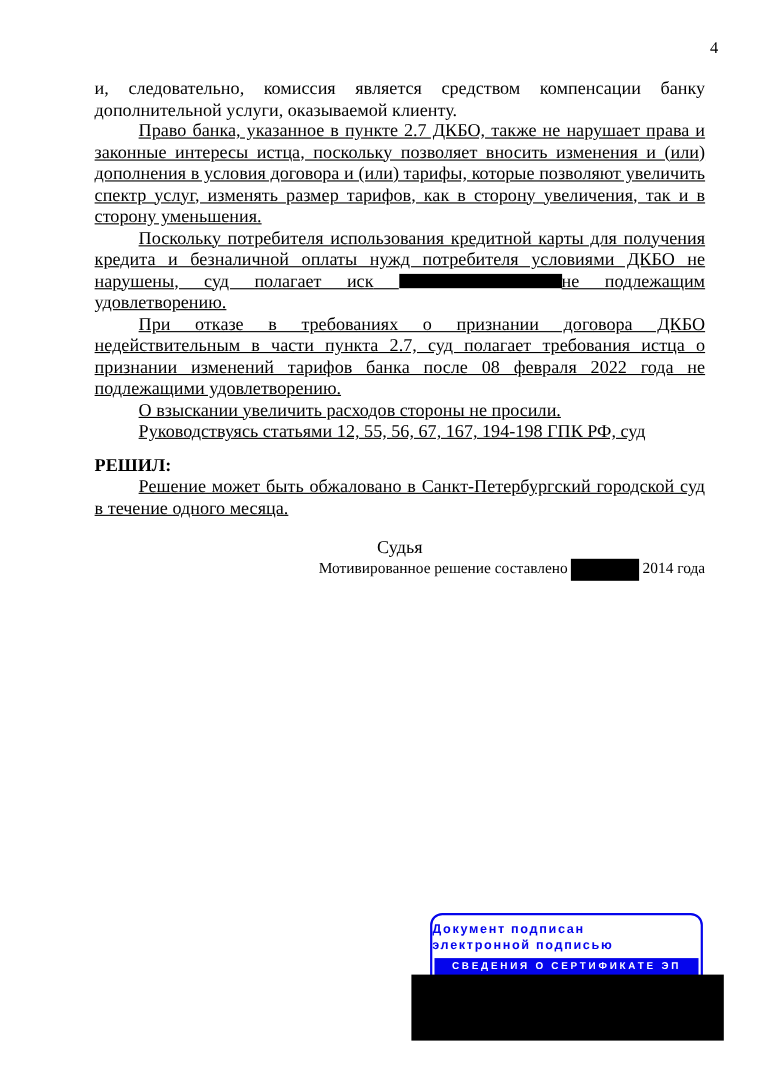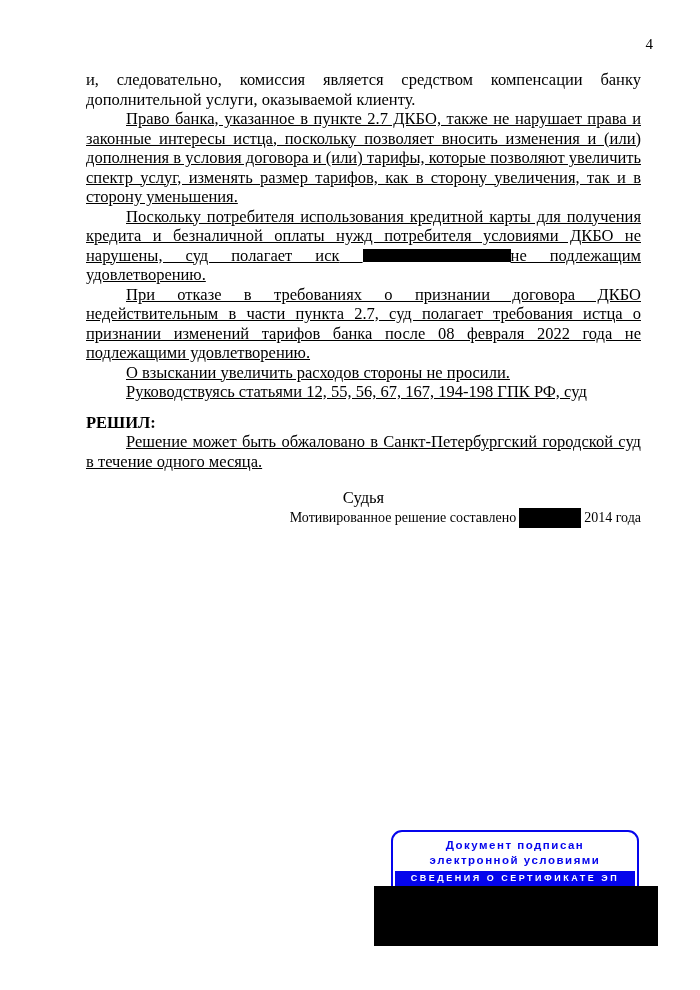--- a/index.html
+++ b/index.html
@@ -41,21 +41,21 @@
   }
   .stamp {
     position: absolute; left: 391px; top: 830px;
     width: 248px; height: 72px;
     border: 2.5px solid var(--stamp-blue); border-radius: 11px;
     background: var(--paper);
     font-family: "Liberation Sans", sans-serif;
     z-index: 1; overflow: hidden;
   }
   .stamp-title {
-    margin-top: 6px; text-align: center;
+    margin-top: 6px; 
     color: var(--stamp-blue); font-weight: bold;
     font-size: 11.5px; line-height: 15px; letter-spacing: 1.5px;
     white-space: nowrap;
   }
   .stamp-bar {
     margin: 3px 2px 0 2px; height: 27px;
     background: var(--stamp-blue); color: #ffffff;
     font-weight: bold; font-size: 9px; line-height: 14px;
     letter-spacing: 2.5px; text-align: center;
     white-space: nowrap; cursor: default;
@@ -90,20 +90,20 @@
     <div class="motivated">
       <span>Мотивированное решение составлено</span>
       <span class="redaction redaction-date"></span>
       <span>2014 года</span>
     </div>
   </div>
 
   <div class="stamp">
     <div class="stamp-title">
       <div>Документ подписан</div>
-      <div>электронной условиями</div>
+      <div>электронной подписью</div>
     </div>
     <div class="stamp-bar">СВЕДЕНИЯ О СЕРТИФИКАТЕ ЭП</div>
   </div>
 
   <div class="black-block"></div>
 
 </div>
 
 </body></html>

